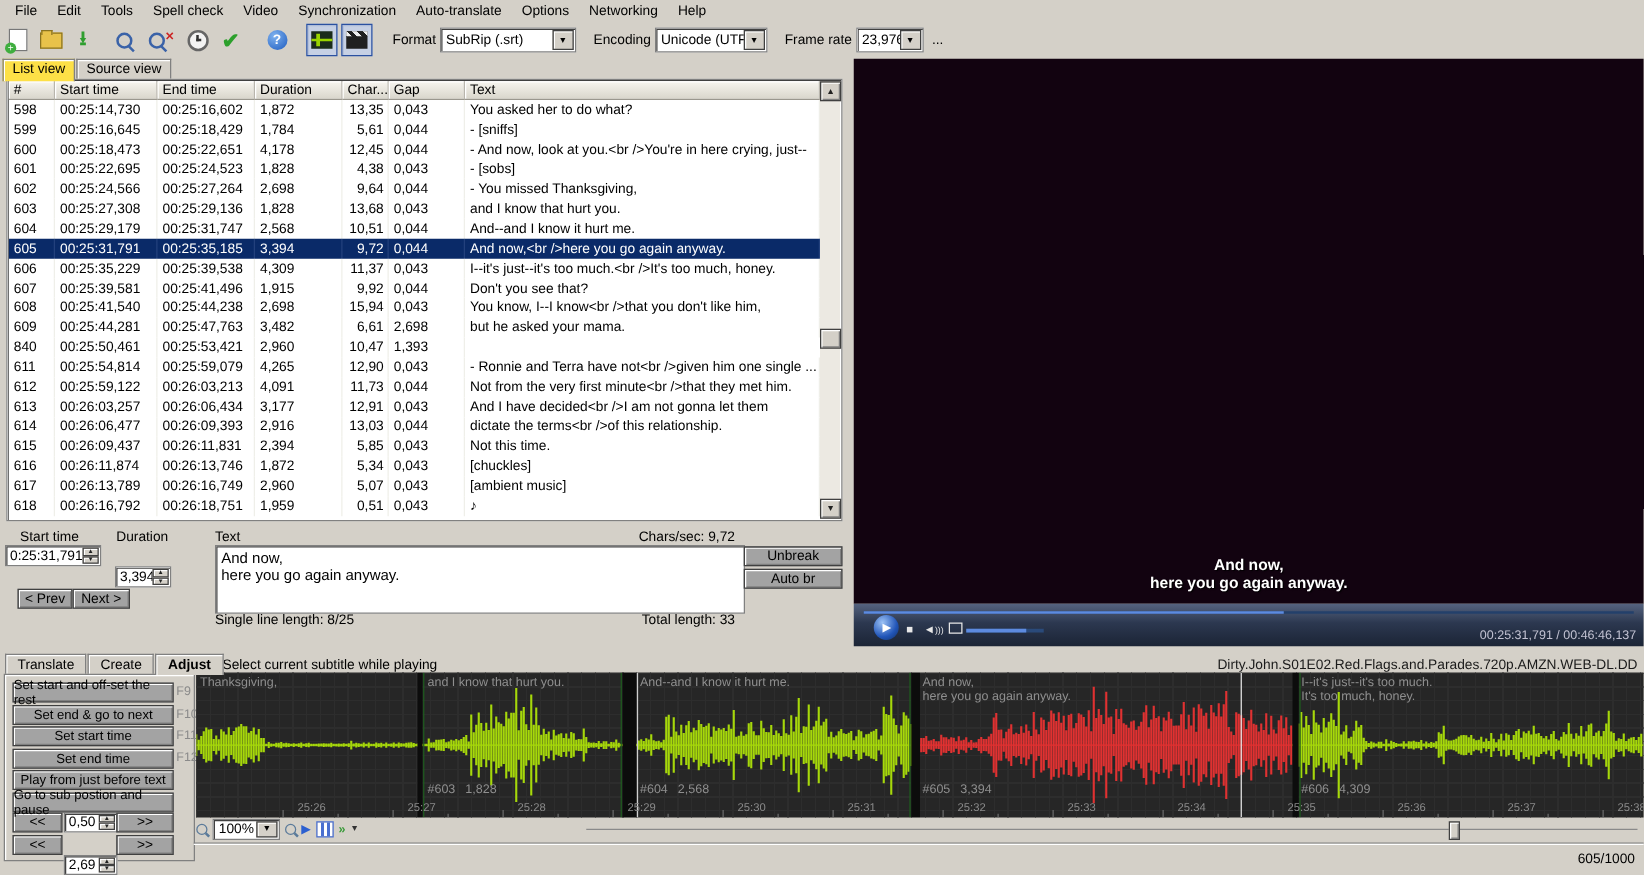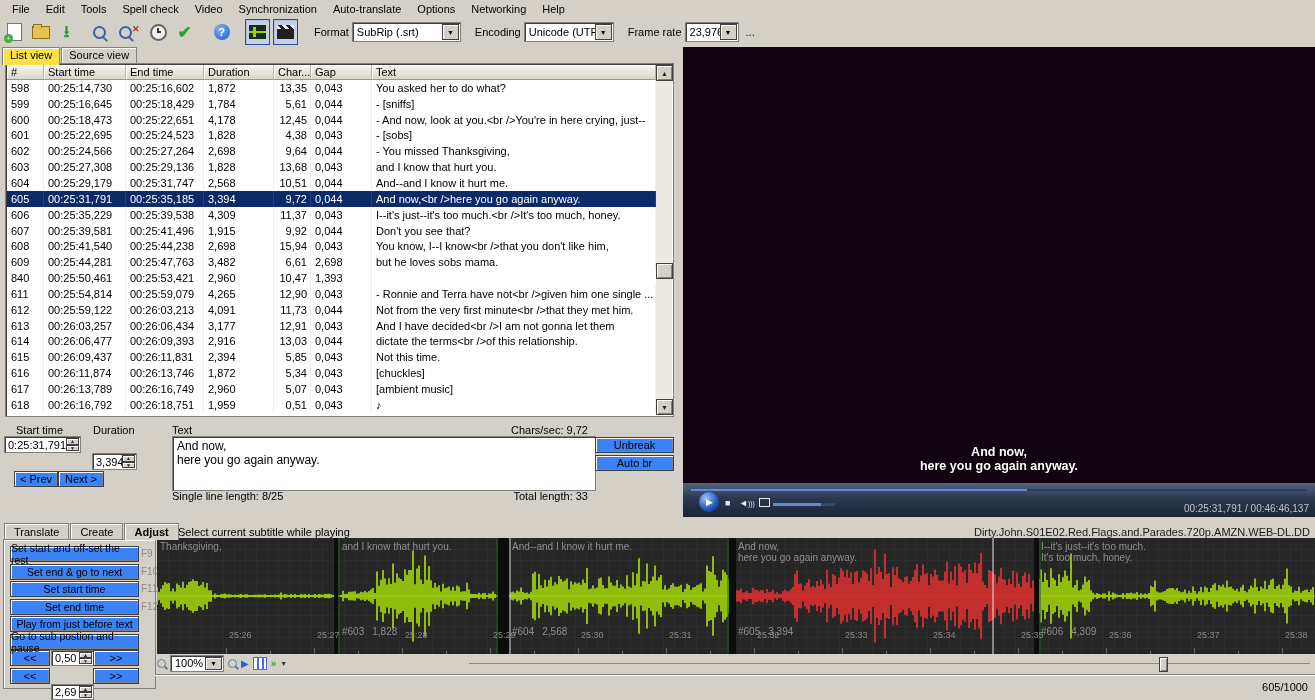--- a/index.html
+++ b/index.html
@@ -3,21 +3,21 @@
 <meta charset="utf-8">
 <style>
   html,body{margin:0;padding:0;}
   body{width:1315px;height:700px;overflow:hidden;background:#d4d0c8;
        font-family:"Liberation Sans",sans-serif;font-size:11px;color:#000;position:relative;}
   #app{position:absolute;inset:0;}
   .abs{position:absolute;}
   
   .raised{background:#d4d0c8;border:1px solid #404040;
           box-shadow:inset 1px 1px 0 #ffffff, inset -1px -1px 0 #808080;}
-  .btn{background:#3b82f6;border:1px solid #404040;
+  .btn{background:#a3a3a3;border:1px solid #404040;
        box-shadow:inset 1px 1px 0 #ffffff, inset -1px -1px 0 #808080;
        display:flex;align-items:center;justify-content:center;font-size:11px;cursor:default;}
   .groove{border-top:1px solid #808080;border-bottom:1px solid #ffffff;height:0;}
   
   #menubar{left:0;top:0;width:1315px;height:18px;display:flex;align-items:center;padding-left:4px;}
   .menu-item{padding:2px 8px;}
   #toolbar{left:0;top:18px;width:1315px;height:28px;display:flex;align-items:center;gap:3px;padding-left:3px;}
   .tbtn{width:23px;height:24px;display:flex;align-items:center;justify-content:center;position:relative;}
   .tbtn.toggled{border:1px solid #2a50a0;background:#c6d0e4;box-shadow:inset 1px 1px 0 #aebcd8;}
   .combo{background:#fff;border:1px solid #808080;box-shadow:inset 1px 1px 0 #404040;
@@ -106,21 +106,21 @@
   .adjbtn{position:absolute;left:6px;width:127px;height:14px;font-size:10.5px;}
   .fkey{position:absolute;left:137px;color:#8a8a8a;font-size:10px;}
   
   #wavebox{left:157px;top:538px;width:1158px;height:116px;background:#262626;
      background-image:repeating-linear-gradient(to right,#2d2d2d 0 1px,transparent 1px 11px),
                       repeating-linear-gradient(to bottom,#2d2d2d 0 1px,transparent 1px 11px);
      overflow:hidden;}
   .wtext{position:absolute;color:#8f8f8f;font-size:10px;line-height:11px;white-space:pre;}
   .wnum{position:absolute;color:#8f8f8f;font-size:10px;top:88px;white-space:pre;}
   .wtick{position:absolute;bottom:0;width:1px;height:6px;background:#6a6a6a;}
-  .wticklbl{position:absolute;bottom:14px;color:#8a8a8a;font-size:9px;}
+  .wticklbl{position:absolute;bottom:3px;color:#8a8a8a;font-size:9px;margin-left:9px;}
   
   #wavectl{left:157px;top:654px;width:1158px;height:18px;display:flex;align-items:center;gap:4px;}
   .smag{width:7px;height:7px;border:1.5px solid #5a7a9a;border-radius:50%;position:relative;}
   .smag:after{content:"";position:absolute;width:1.5px;height:4px;background:#5a7a9a;transform:rotate(-45deg);left:7px;top:6px;}
   #hscrollline{position:absolute;left:312px;right:5px;top:9px;height:1px;background:#8a8a8a;}
   #hthumb{position:absolute;left:690px;top:-6px;width:7px;height:13px;}
   #statusline{left:155px;top:674px;width:1160px;}
   #statuspos{right:7px;top:681px;}
 </style>
 </head>
@@ -316,21 +316,21 @@
           <div class="tcell num" style="width: 61px; box-sizing: border-box;">0,043</div>
           <div class="tcell num" style="width: 290px; box-sizing: border-box; flex: 1 1 0%;">You know, I--I know&lt;br /&gt;that you don't like him,</div>
         </div>
         <div class="trow">
           <div class="tcell num" style="width: 37px; box-sizing: border-box;">609</div>
           <div class="tcell num" style="width: 82px; box-sizing: border-box;">00:25:44,281</div>
           <div class="tcell num" style="width: 78px; box-sizing: border-box;">00:25:47,763</div>
           <div class="tcell num" style="width: 70px; box-sizing: border-box;">3,482</div>
           <div class="tcell right" style="width: 37px; box-sizing: border-box;">6,61</div>
           <div class="tcell num" style="width: 61px; box-sizing: border-box;">2,698</div>
-          <div class="tcell num" style="width: 290px; box-sizing: border-box; flex: 1 1 0%;">but he loves sobs mama.</div>
+          <div class="tcell num" style="width: 290px; box-sizing: border-box; flex: 1 1 0%;">but he asked your mama.</div>
         </div>
         <div class="trow">
           <div class="tcell num" style="width: 37px; box-sizing: border-box;">840</div>
           <div class="tcell num" style="width: 82px; box-sizing: border-box;">00:25:50,461</div>
           <div class="tcell num" style="width: 78px; box-sizing: border-box;">00:25:53,421</div>
           <div class="tcell num" style="width: 70px; box-sizing: border-box;">2,960</div>
           <div class="tcell right" style="width: 37px; box-sizing: border-box;">10,47</div>
           <div class="tcell num" style="width: 61px; box-sizing: border-box;">1,393</div>
         </div>
         <div class="trow">

